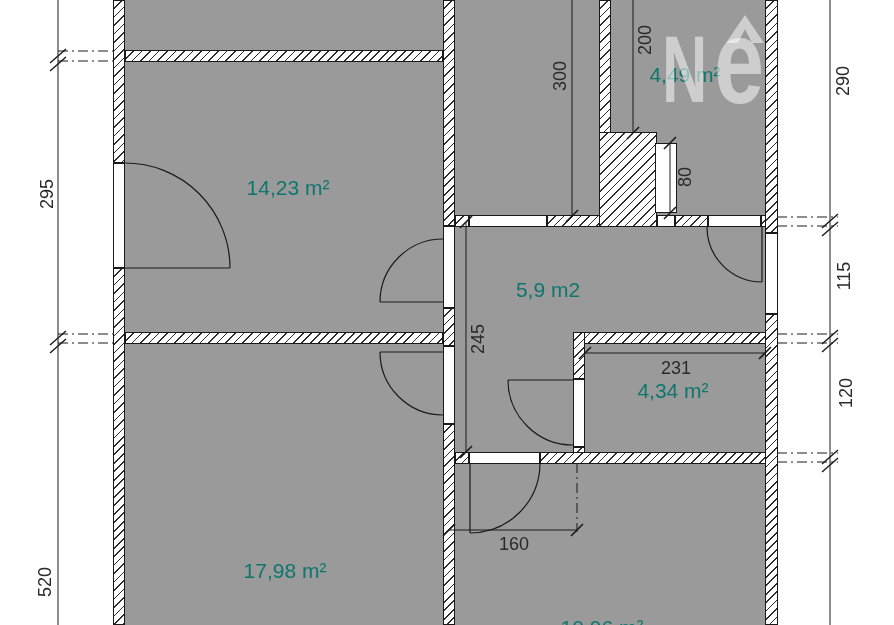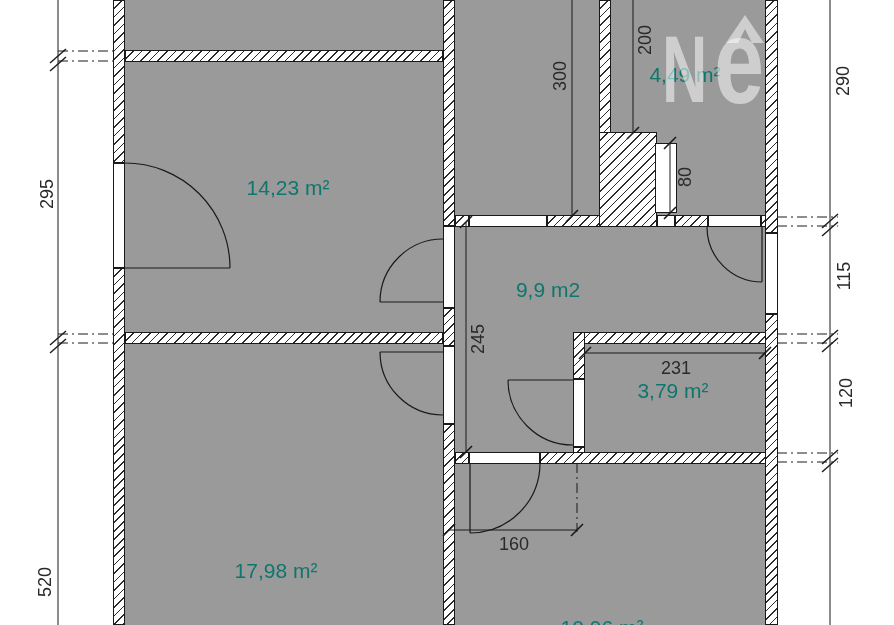--- a/index.html
+++ b/index.html
@@ -125,23 +125,23 @@
         <path d="M822,236 L838,222"></path>
       <path d="M822,344 L838,330"></path>
         <path d="M822,352 L838,338"></path>
       <path d="M822,464 L838,450"></path>
         <path d="M822,472 L838,458"></path>
     </g>
   </svg>
 
   <div class="lbl area-label" style="left:288px;top:188px;">14,23 m²</div>
   <div class="lbl area-label" style="left:685px;top:75px;">4,49 m²</div>
-  <div class="lbl area-label" style="left:548px;top:290px;">9,9 m2</div>
-  <div class="lbl area-label" style="left:673px;top:391px;">3,79 m²</div>
-  <div class="lbl area-label" style="left:276px;top:571px;">17,98 m²</div>
+  <div class="lbl area-label" style="left:548px;top:290px;">5,9 m2</div>
+  <div class="lbl area-label" style="left:673px;top:391px;">4,34 m²</div>
+  <div class="lbl area-label" style="left:285px;top:571px;">17,98 m²</div>
   <div class="lbl area-label" style="left:602px;top:628px;">10,96 m²</div>
 
   <div class="lbl dim-label vert" style="left:47px;top:194px;">295</div>
   <div class="lbl dim-label vert" style="left:45px;top:582px;">520</div>
   <div class="lbl dim-label vert" style="left:560px;top:76px;">300</div>
   <div class="lbl dim-label vert" style="left:645px;top:40px;">200</div>
   <div class="lbl dim-label vert" style="left:685px;top:177px;">80</div>
   <div class="lbl dim-label vert" style="left:843px;top:81px;">290</div>
   <div class="lbl dim-label vert" style="left:844px;top:276px;">115</div>
   <div class="lbl dim-label vert" style="left:846px;top:393px;">120</div>

